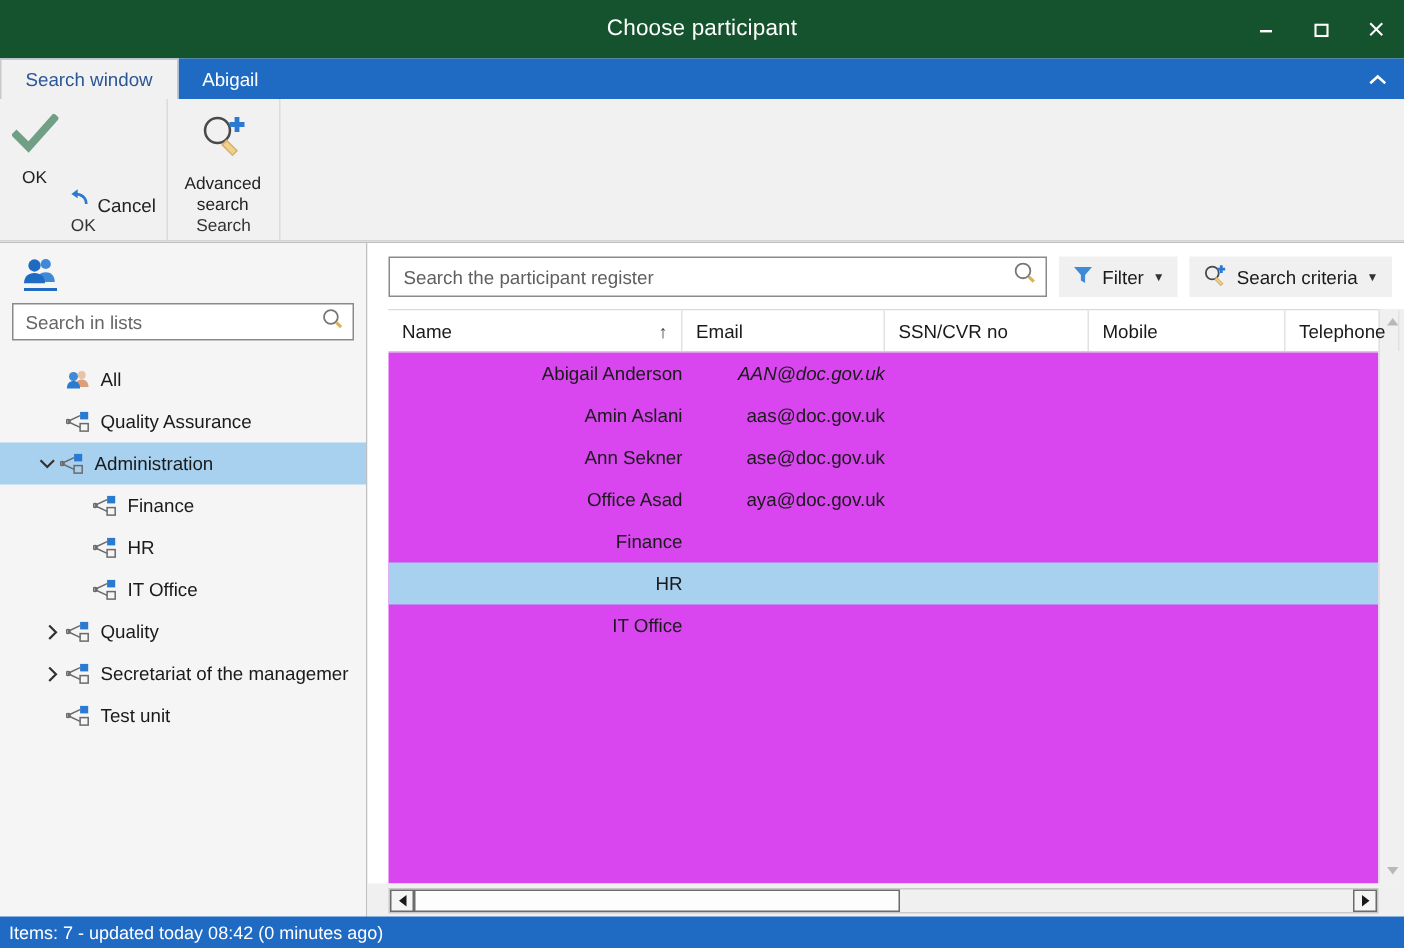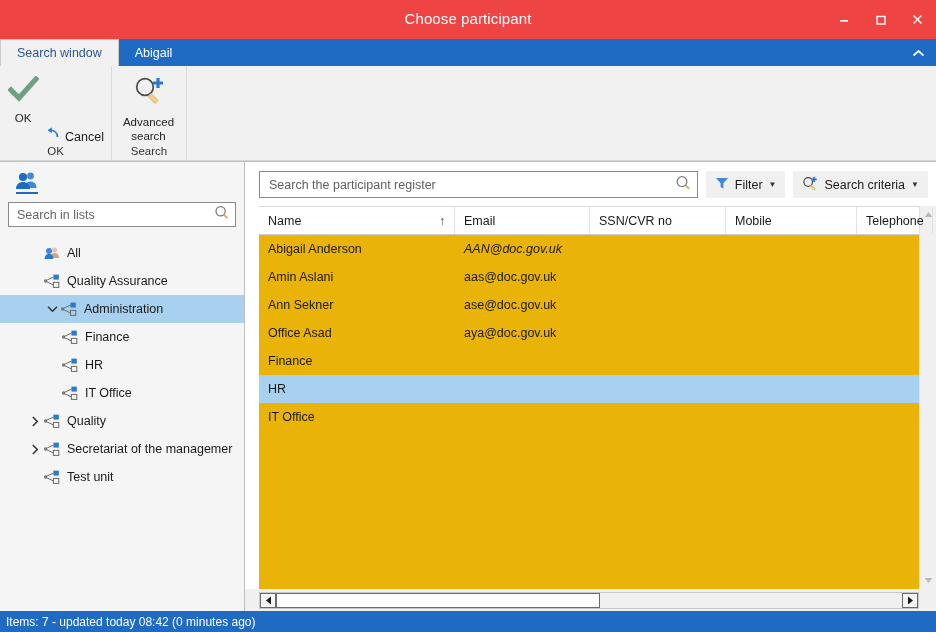--- a/index.html
+++ b/index.html
@@ -12,21 +12,21 @@
   .app {
     position: relative;
     width: 936px; height: 632px;
     background: #ffffff;
     display: flex; flex-direction: column;
   }
 
   
   .titlebar {
     height: 39px;
-    background: #ef4444;
+    background: #14532d;
     position: relative;
     flex: 0 0 auto;
     padding-left: 46px;
   }
   .title-text {
     position: absolute;
     left: 0; right: 0; top: 10px;
     text-align: center;
     color: #ffffff;
     font-size: 15px;
@@ -254,21 +254,21 @@
     position: relative;
     cursor: pointer;
     overflow: hidden;
     white-space: nowrap;
   }
   .sort-arrow {
     position: absolute; right: 9px; top: 50%;
     transform: translateY(-50%);
     font-size: 12px; color: #333;
   }
-  .gbody { flex: 1 1 auto; overflow: hidden; background: #eab308; }
+  .gbody { flex: 1 1 auto; overflow: hidden; background: #d946ef; text-align: right; }
   .grow {
     height: 28px;
     display: flex; align-items: center;
     font-size: 12.5px; color: #1a1a1a;
     cursor: pointer;
     white-space: nowrap;
   }
   .grow.selected { background: #a8d1f0; }
   .gcell {
     padding-left: 9px;
@@ -465,21 +465,21 @@
             <span class="tree-icon">
               <svg width="16" height="14" viewBox="0 0 16 14">
                 <rect x="9.4" y="0.6" width="5.4" height="5" fill="#2a7ad2"></rect>
                 <rect x="9.4" y="8.4" width="5.4" height="5" fill="none" stroke="#6a6a6a" stroke-width="1"></rect>
                 <path d="M1 7 L9.4 3.1 M1 7 L9.4 10.9" stroke="#6a6a6a" stroke-width="1"></path>
                 <circle cx="1.4" cy="7" r="1.3" fill="none" stroke="#6a6a6a" stroke-width="1"></circle>
               </svg>
             </span>
             <span>Quality Assurance</span>
           </div>
-          <div class="tree-row selected" style="padding-left: 43px;">
+          <div class="tree-row selected" style="padding-left: 22px;">
             <span class="tw">
               <svg width="11" height="8" viewBox="0 0 11 8">
                 <path d="M1 1.8 L5.5 6.3 L10 1.8" stroke="#333" stroke-width="1.5" fill="none"></path>
               </svg>
             </span>
             <span class="tree-icon">
               <svg width="16" height="14" viewBox="0 0 16 14">
                 <rect x="9.4" y="0.6" width="5.4" height="5" fill="#2a7ad2"></rect>
                 <rect x="9.4" y="8.4" width="5.4" height="5" fill="none" stroke="#6a6a6a" stroke-width="1"></rect>
                 <path d="M1 7 L9.4 3.1 M1 7 L9.4 10.9" stroke="#6a6a6a" stroke-width="1"></path>

